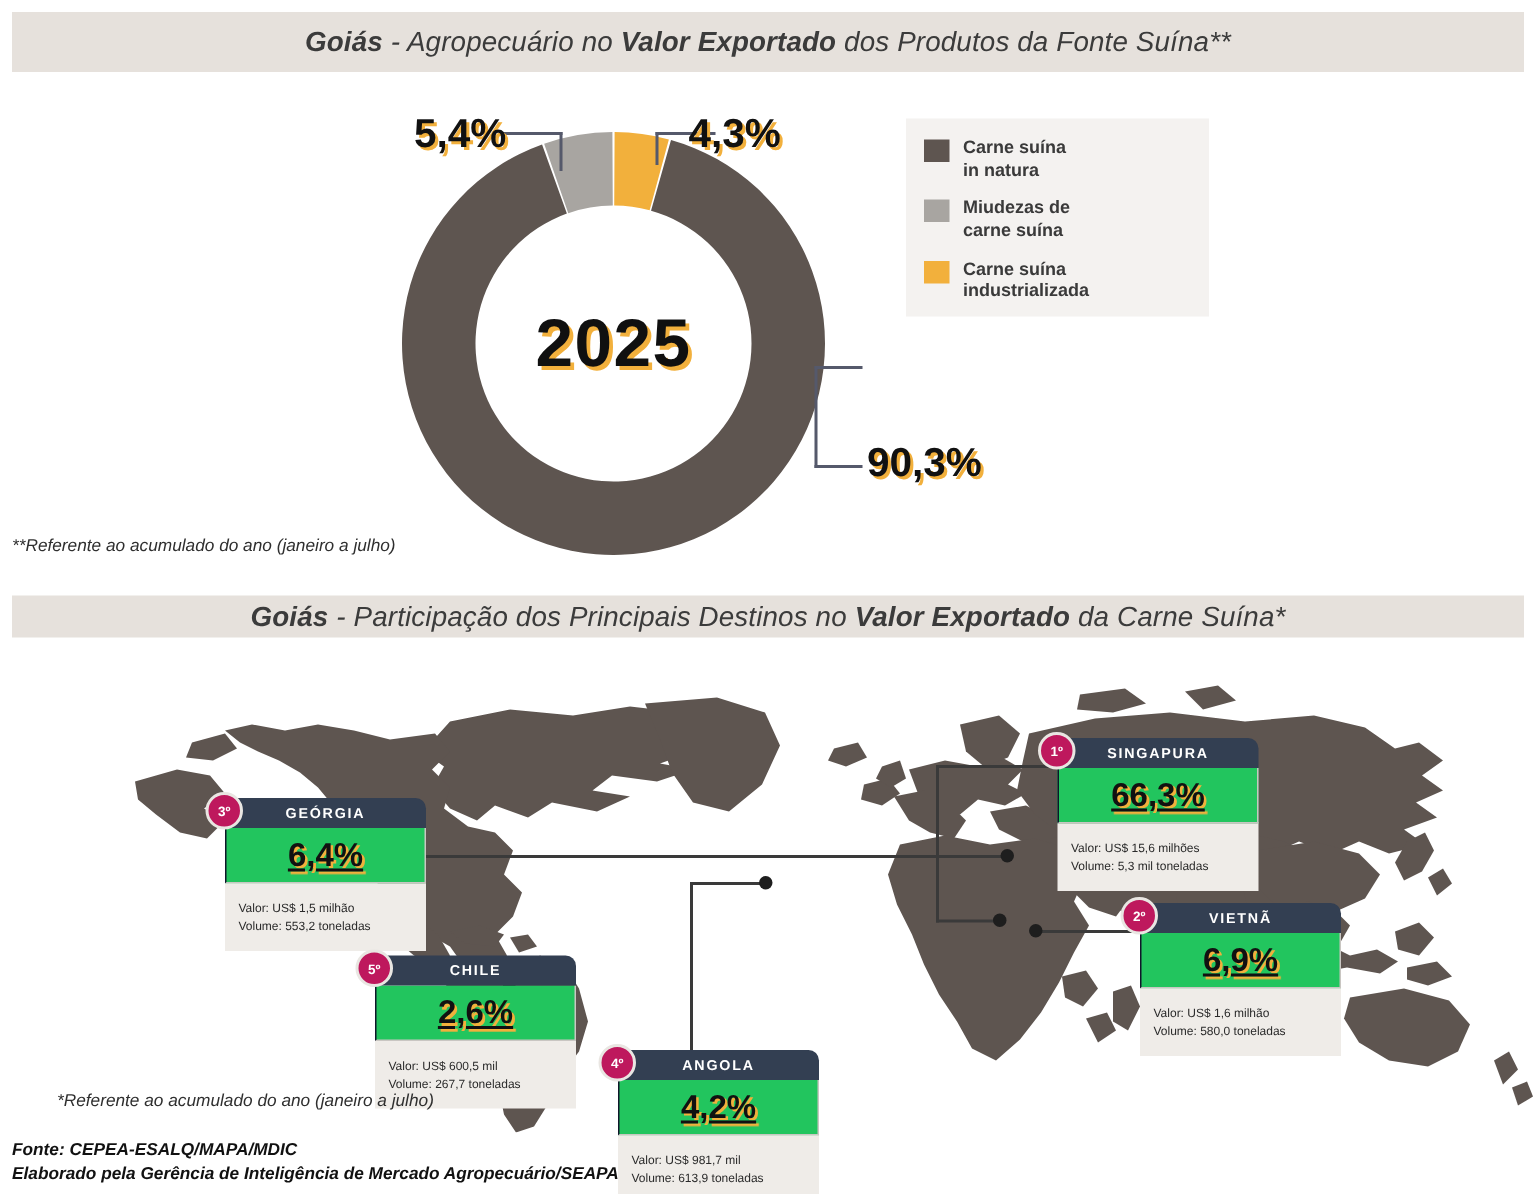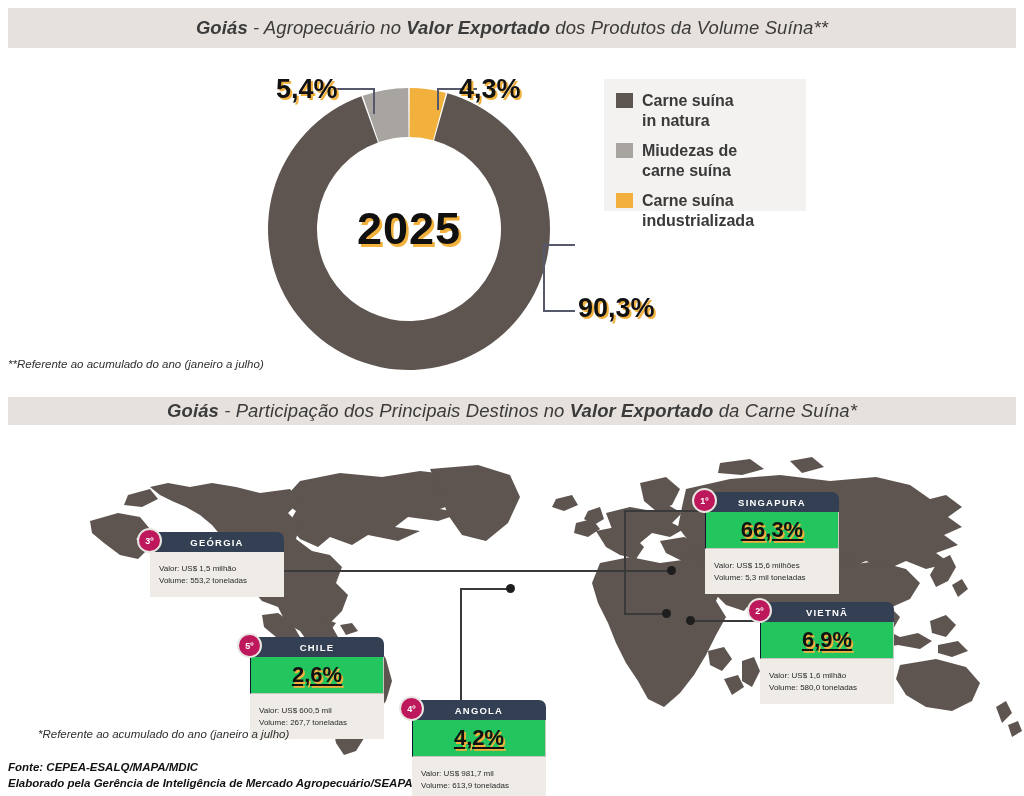--- a/index.html
+++ b/index.html
@@ -56,21 +56,21 @@
   
   #legend {
     position: absolute; left: 604px; top: 79px; width: 202px; height: 132px;
     background: #F4F2F0;
     padding: 12px 10px 10px 12px;
   }
   .legend-row { display: flex; align-items: flex-start; margin-bottom: 11px; }
   .legend-row:last-child { margin-bottom: 0; }
   .swatch { width: 17px; height: 15px; flex: 0 0 17px; margin-top: 2px; margin-right: 9px; }
   .legend-label {
-    font-size: 16px; font-weight: 700; color: #3A3A3A; line-height: 1.22;
+    font-size: 12px; font-weight: 700; color: #3A3A3A; line-height: 1.22;
     white-space: pre-line;
   }
 
   
   .footnote {
     position: absolute;
     font-style: italic; font-size: 11.5px; color: #2F2F2F;
     white-space: nowrap;
   }
   #foot-top { left: 8px; top: 358px; }
@@ -123,21 +123,21 @@
     position: absolute; width: 9px; height: 9px; border-radius: 50%;
     background: #1E1E1E;
   }
 </style>
 </head>
 <body>
 
 <div class="page">
 
   <div class="title-band" id="band-top">
-    <div class="title-text"><span class="b">Goiás</span><span> - Agropecuário no </span><span class="b">Valor Exportado</span><span> dos Produtos da Volume Suína**</span></div>
+    <div class="title-text"><span class="b">Goiás</span><span> - Agropecuário no </span><span class="b">Valor Exportado</span><span> dos Produtos da Fonte Suína**</span></div>
   </div>
 
   <div id="donut-wrap">
     <svg viewBox="0 0 282 282" width="282" height="282">
 
       <path id="seg-dark" fill="#5E5550" d="M 179.3441537753905 5.3138700115254665 A 141 141 0 1 1 93.37690502174019 8.285868029468531 L 109.92677490780211 54.406381976674496 A 92 92 0 1 0 166.01888047755978 52.46720596496698 Z"></path>
       <path id="seg-gray" fill="#A8A5A1" d="M 94.76926996542451 7.79444605997017 A 141 141 0 0 1 140.26172909976987 0.001932793112843001 L 140.51829132750942 49.00126111323674 A 92 92 0 0 0 110.83526834623444 54.0857378547323 Z"></path>
       <path id="seg-yellow" fill="#F2B03C" d="M 141.7382709002302 0.001932793112843001 A 141 141 0 0 1 177.9211754803019 4.91977806766792 L 165.09041237012607 52.21006795904573 A 92 92 0 0 0 141.4817086724906 49.00126111323674 Z"></path>
     </svg>
     <div id="donut-center-label">2025</div>
@@ -284,20 +284,21 @@
       <div>Valor: US$ 1,6 milhão</div>
       <div>Volume: 580,0 toneladas</div>
     </div>
   </div>
 
   <div class="card" style="left:150px; top:532px;">
     <div class="card-head">
       <span class="rank">3º</span>
       <span class="cname">GEÓRGIA</span>
     </div>
+    <div class="card-value">6,4%</div>
     <div class="card-detail">
       <div>Valor: US$ 1,5 milhão</div>
       <div>Volume: 553,2 toneladas</div>
     </div>
   </div>
 
   <div class="card" style="left:412px; top:700px;">
     <div class="card-head">
       <span class="rank">4º</span>
       <span class="cname">ANGOLA</span>

